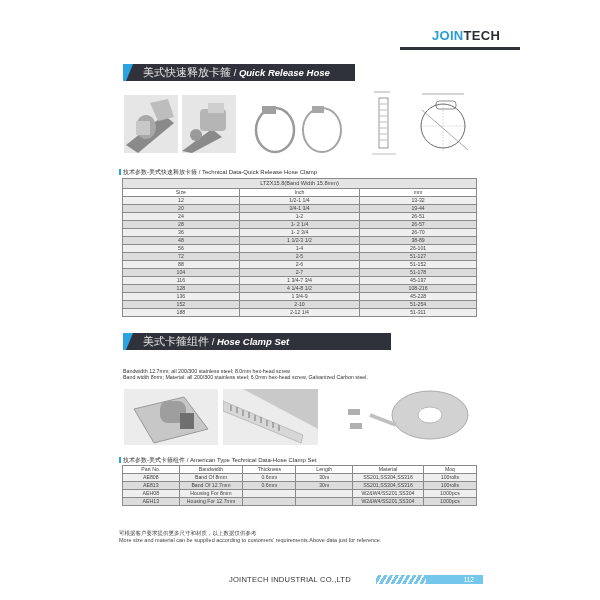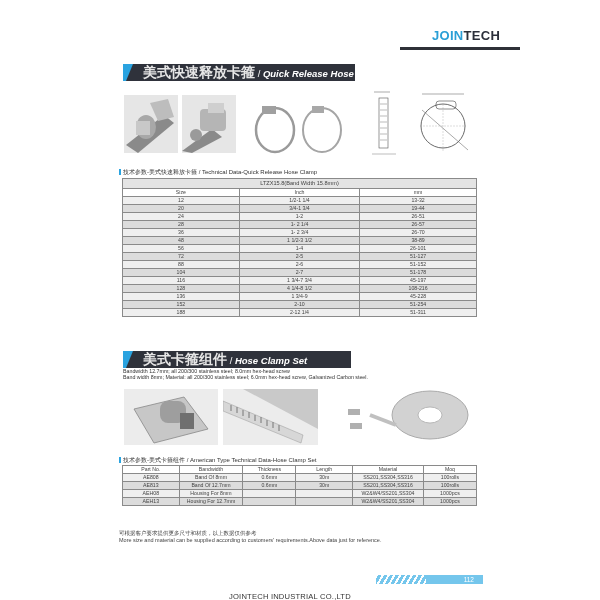--- a/index.html
+++ b/index.html
@@ -7,21 +7,21 @@
          font-family:"Liberation Sans", sans-serif; color:#333; }
   .brand { position:absolute; left:432px; top:28px; font-weight:bold; font-size:13px; letter-spacing:0.3px; }
   .brand .b1 { color:#2a9fd6;margin-top:22px; }
   .brand .b2 { color:#2b2f3a; }
   .brand-line { position:absolute; left:400px; top:47px; width:120px; height:3px; background:#2f3138; }
 
   .sec-bar { position:absolute; left:123px; height:17px; background:#2f323b; color:#fff;
              font-size:9.5px; line-height:17px; overflow:hidden; }
   .sec-bar .accent { position:absolute; left:0; top:0; width:10px; height:17px; background:#2aa3e0;
                      clip-path:polygon(0 0, 100% 0, 30% 100%, 0 100%); }
-  .sec-bar .cn { margin-left:20px; font-size:14px; color:#e6e6e6;font-weight:bold; }
+  .sec-bar .cn { margin-left:20px; font-size:11px; color:#e6e6e6; }
   .sec-bar .en { font-weight:bold;font-style:italic; }
 
   .photo { position:absolute; background:#e9e9e9; border-radius:1px; }
   .photo.white { background:#fff; }
 
   .caption { position:absolute; left:119px; font-size:6px; color:#333; white-space:nowrap; }
   .caption .mark { display:inline-block; width:2px; height:6px; background:#2aa3e0; margin-right:2px; vertical-align:-1px; }
 
   table { border-collapse:collapse; position:absolute; font-size:5.2px; color:#444; }
   td, th { border:1px solid #8a8a8a; text-align:center; padding:0; font-weight:normal; height:7px; line-height:7px; }
@@ -31,21 +31,21 @@
   .t1 tr.head td { background:#e4e4e4; height:9px; line-height:9px; font-size:5.6px; }
   .t1 tr.sub td { background:#ffffff; }
   .t2 { left:122px; top:465px; width:355px; }
   .t2 tr td { background:#efefef; }
   .t2 tr.rowB td { background:#dcdcdc; }
   .t2 tr.sub td { background:#ffffff; }
 
   .desc { position:absolute; left:123px; font-size:5.3px; color:#333; line-height:6px; white-space:nowrap; }
   .note { position:absolute; left:119px; top:530px; font-size:5.5px; line-height:7px; color:#444; white-space:nowrap; }
 
-  .footer-text { position:absolute; left:229px; top:592px; font-size:7.6px; color:#333; letter-spacing:0.2px; white-space:nowrap; }
+  .footer-text { position:absolute; left:229px; top:575px; font-size:7.6px; color:#333; letter-spacing:0.2px; white-space:nowrap; }
   .footer-bar { position:absolute; left:376px; top:575px; width:107px; height:9px; background:#74c6ec; overflow:hidden; }
   .footer-bar .stripes { position:absolute; left:0; top:0; width:50px; height:9px;
        background:repeating-linear-gradient(120deg, #ffffff 0 2px, #74c6ec 2px 5px); }
   .footer-bar .pg { position:absolute; right:9px; top:0; font-size:6.5px; line-height:9px; color:#ffffff; }
 </style>
 </head>
 <body>
 
 <div class="brand"><span class="b1">JOIN</span><span class="b2">TECH</span></div>
 <div class="brand-line"></div>
@@ -187,21 +187,21 @@
         <td>51-254</td>
       </tr>
   <tr class="rowA">
         <td>188</td>
         <td>2-12 1/4</td>
         <td>51-311</td>
       </tr>
 </tbody>
   </table>
 
-<div class="sec-bar" style="top:351px; width:228px;">
+<div class="sec-bar" style="top:333px; width:268px;">
   <span class="accent"></span>
   <span class="cn">美式卡箍组件</span><span> / </span><span class="en">Hose Clamp Set</span>
 </div>
 <div class="desc" style="top:368px;">Bandwidth 12.7mm; all 200/300 stainless steel; 8.0mm hex-head screw</div>
 <div class="desc" style="top:374px;">Band width 8mm; Material: all 200/300 stainless steel; 6.0mm hex-head screw, Galvanized Carbon steel.</div>
 
 <div class="photo" style="left:124px; top:389px; width:94px; height:56px;">
   <svg width="94" height="56" viewBox="0 0 94 56">
       <rect width="94" height="56" fill="#ececec"></rect>
       <path d="M10 20 L60 8 L84 40 L30 54 Z" fill="#c7c7c7" stroke="#888" stroke-width="0.8"></path>

